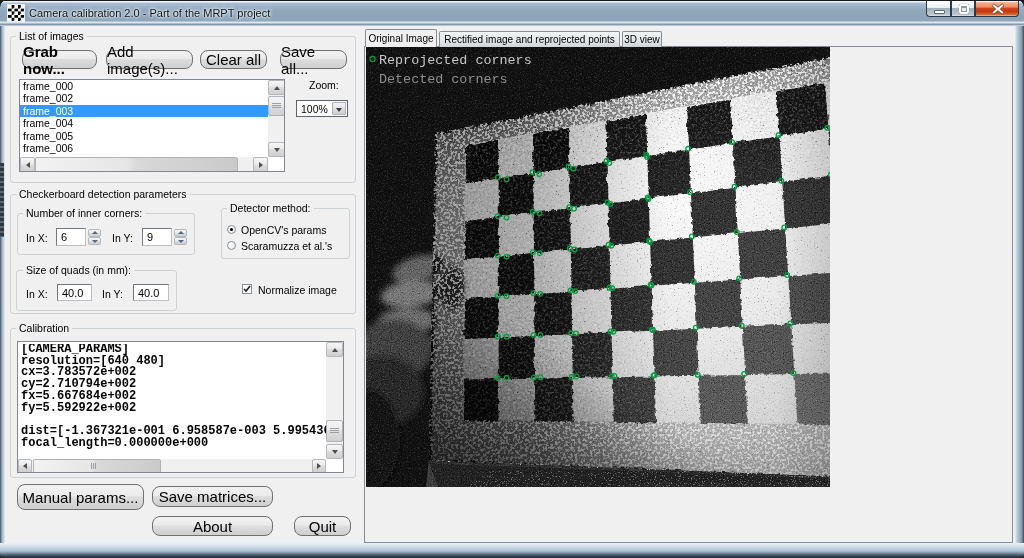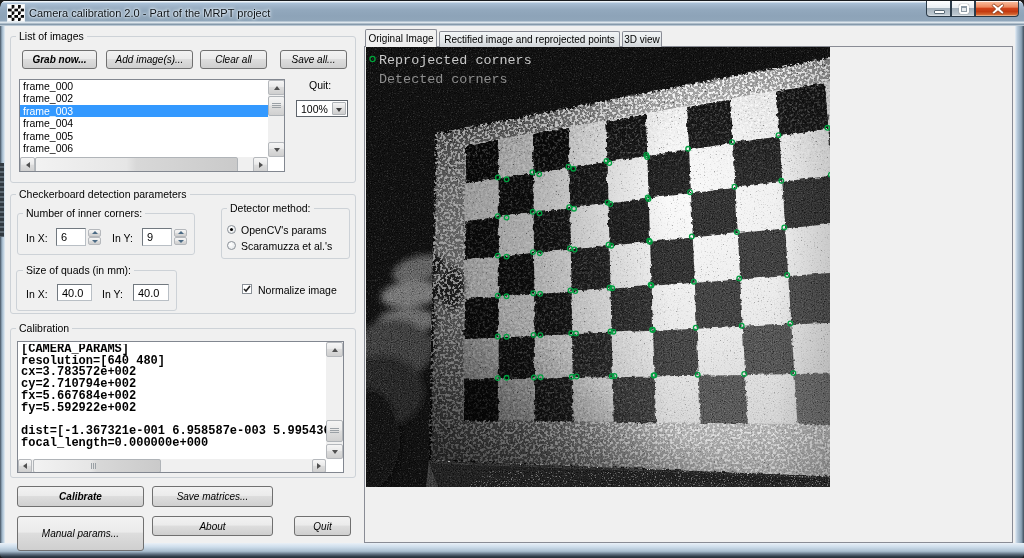--- a/index.html
+++ b/index.html
@@ -22,23 +22,23 @@
   box-shadow:inset 0 1px 0 rgba(255,255,255,.85), inset 0 -1px 0 rgba(255,255,255,.3); }
 #cap-min { left:0; width:25px; border-radius:0 0 0 4px;
   background:linear-gradient(180deg,#fdfeff 0%,#e9eef2 45%,#a3b1bc 50%,#c3cdd5 100%); }
 #cap-max { left:25px; width:24px;
   background:linear-gradient(180deg,#fdfeff 0%,#e9eef2 45%,#a3b1bc 50%,#c3cdd5 100%); }
 #cap-close { left:49px; width:44px; border-radius:0 0 4px 0;
   background:linear-gradient(180deg,#fbc3a5 0%,#ee8a60 40%,#d1431a 50%,#c33a10 70%,#d2602c 88%,#e08a52 100%); }
 
 .group { position:absolute; border:1px solid #cdd2d7; border-radius:3px; }
 .glabel { position:absolute; font-size:10.5px; color:#000; background:#f0f0f0; padding:0 3px; line-height:12px; }
-.btn { position:absolute; border:1px solid #707070; border-radius:3px; font-size:10px; color:#000;
+.btn { position:absolute; border:1px solid #707070; border-radius:8px; font-size:15px; color:#000;
   background:linear-gradient(180deg,#f2f2f2 0%,#ebebeb 45%,#dddddd 50%,#cfcfcf 100%);
-  display:flex; align-items:center; justify-content:center;font-style:italic; }
+  display:flex; align-items:center; justify-content:center; }
 .edit { position:absolute; border:1px solid; border-color:#71787f #b9bfc5 #b9bfc5 #71787f; background:#fff; font-size:11px; color:#000;
   padding-left:4px; display:flex; align-items:center; }
 .lbl { position:absolute; font-size:10.5px; color:#000; white-space:pre; }
 .mono { font-family:"Liberation Mono", monospace; }
 
 .sb { position:absolute; background:#f0f0f0; }
 .sbtn { position:absolute; background:linear-gradient(180deg,#f6f6f6,#eaeaea 45%,#dcdcdc 50%,#cfcfcf); border:1px solid #b5b8bc; border-radius:2px;
   display:flex; align-items:center; justify-content:center; }
 .thumb { position:absolute; background:linear-gradient(180deg,#f4f4f4,#eaeaea 45%,#dedede 50%,#d0d0d0); border:1px solid #b0b4b8; border-radius:2px; }
 .thumbh { background:linear-gradient(90deg,#f2f2f2,#e6e6e6 45%,#d8d8d8 50%,#cacaca); }
@@ -108,21 +108,21 @@
    <div class="sb" style="left:0;top:77px;width:248px;height:16px">
      <div class="sbtn" style="left:0;top:0;width:15px;height:16px">
           <div class="arr" style="border-top:3.5px solid transparent;border-bottom:3.5px solid transparent;border-right:4px solid #505050"></div>
         </div>
      <div class="sbtn" style="left:233px;top:0;width:15px;height:16px">
           <div class="arr" style="border-top:3.5px solid transparent;border-bottom:3.5px solid transparent;border-left:4px solid #505050"></div>
         </div>
      <div class="thumb thumbh" style="left:15px;top:0;width:203px;height:16px"></div>
    </div>
  </div>
- <div class="lbl" style="left:309px;top:79px">Quit:</div>
+ <div class="lbl" style="left:309px;top:79px">Zoom:</div>
 
  <div class="abs" style="left:296px;top:100px;width:52px;height:17px;border:1px solid #5e646b;background:#fff">
    <div class="lbl" style="left:4px;top:2px">100%</div>
    <div class="abs" style="left:35px;top:1px;width:14px;height:13px;background:linear-gradient(180deg,#f4f4f4,#e0e0e0 50%,#cecece);border:1px solid #aeb2b6;border-radius:1px">
      <div class="arr abs" style="left:3px;top:5px;border-left:3.5px solid transparent;border-right:3.5px solid transparent;border-top:4px solid #3c3c3c"></div>
    </div>
  </div>
 
  <div class="group" style="left:10px;top:194px;width:346px;height:120px"></div>
  <div class="glabel" style="left:16px;top:188px">Checkerboard detection parameters</div>
@@ -203,21 +203,21 @@
         </div>
      <div class="sbtn" style="left:294px;top:0;width:14px;height:14px">
           <div class="arr" style="border-top:3.5px solid transparent;border-bottom:3.5px solid transparent;border-left:4px solid #505050"></div>
         </div>
      <div class="thumb thumbh" style="left:15px;top:0;width:128px;height:14px"></div>
      <div class="abs" style="left:73px;top:4px;width:1px;height:6px;background:#9aa0a5;box-shadow:2px 0 0 #9aa0a5,4px 0 0 #9aa0a5"></div>
    </div>
  </div>
  <div class="btn" style="left:17px;top:486px;width:127px;height:21px;font-weight:bold">Calibrate</div>
  <div class="btn" style="left:152px;top:486px;width:121px;height:21px">Save matrices...</div>
- <div class="btn" style="left:17px;top:516px;width:127px;height:35px">Manual params...</div>
+ <div class="btn" style="left:17px;top:484px;width:127px;height:26px">Manual params...</div>
  <div class="btn" style="left:152px;top:516px;width:121px;height:20px">About</div>
  <div class="btn" style="left:294px;top:516px;width:57px;height:20px">Quit</div>
 
  <div class="abs" style="left:364px;top:46px;width:649px;height:497px;border:1px solid #898c95;background:#f0f0f0"></div>
  <div class="tab tabsel" style="left:365px;top:29px;width:72px;height:18px">Original Image</div>
  <div class="tab" style="left:439px;top:31px;width:181px;height:16px">Rectified image and reprojected points</div>
  <div class="tab" style="left:622px;top:31px;width:40px;height:16px">3D view</div>
 
  <div class="abs" style="left:366px;top:47px;width:464px;height:440px;overflow:hidden">
 <svg width="584" height="440" viewBox="0 0 584 440" style="position:absolute;left:0;top:0;display:block">

